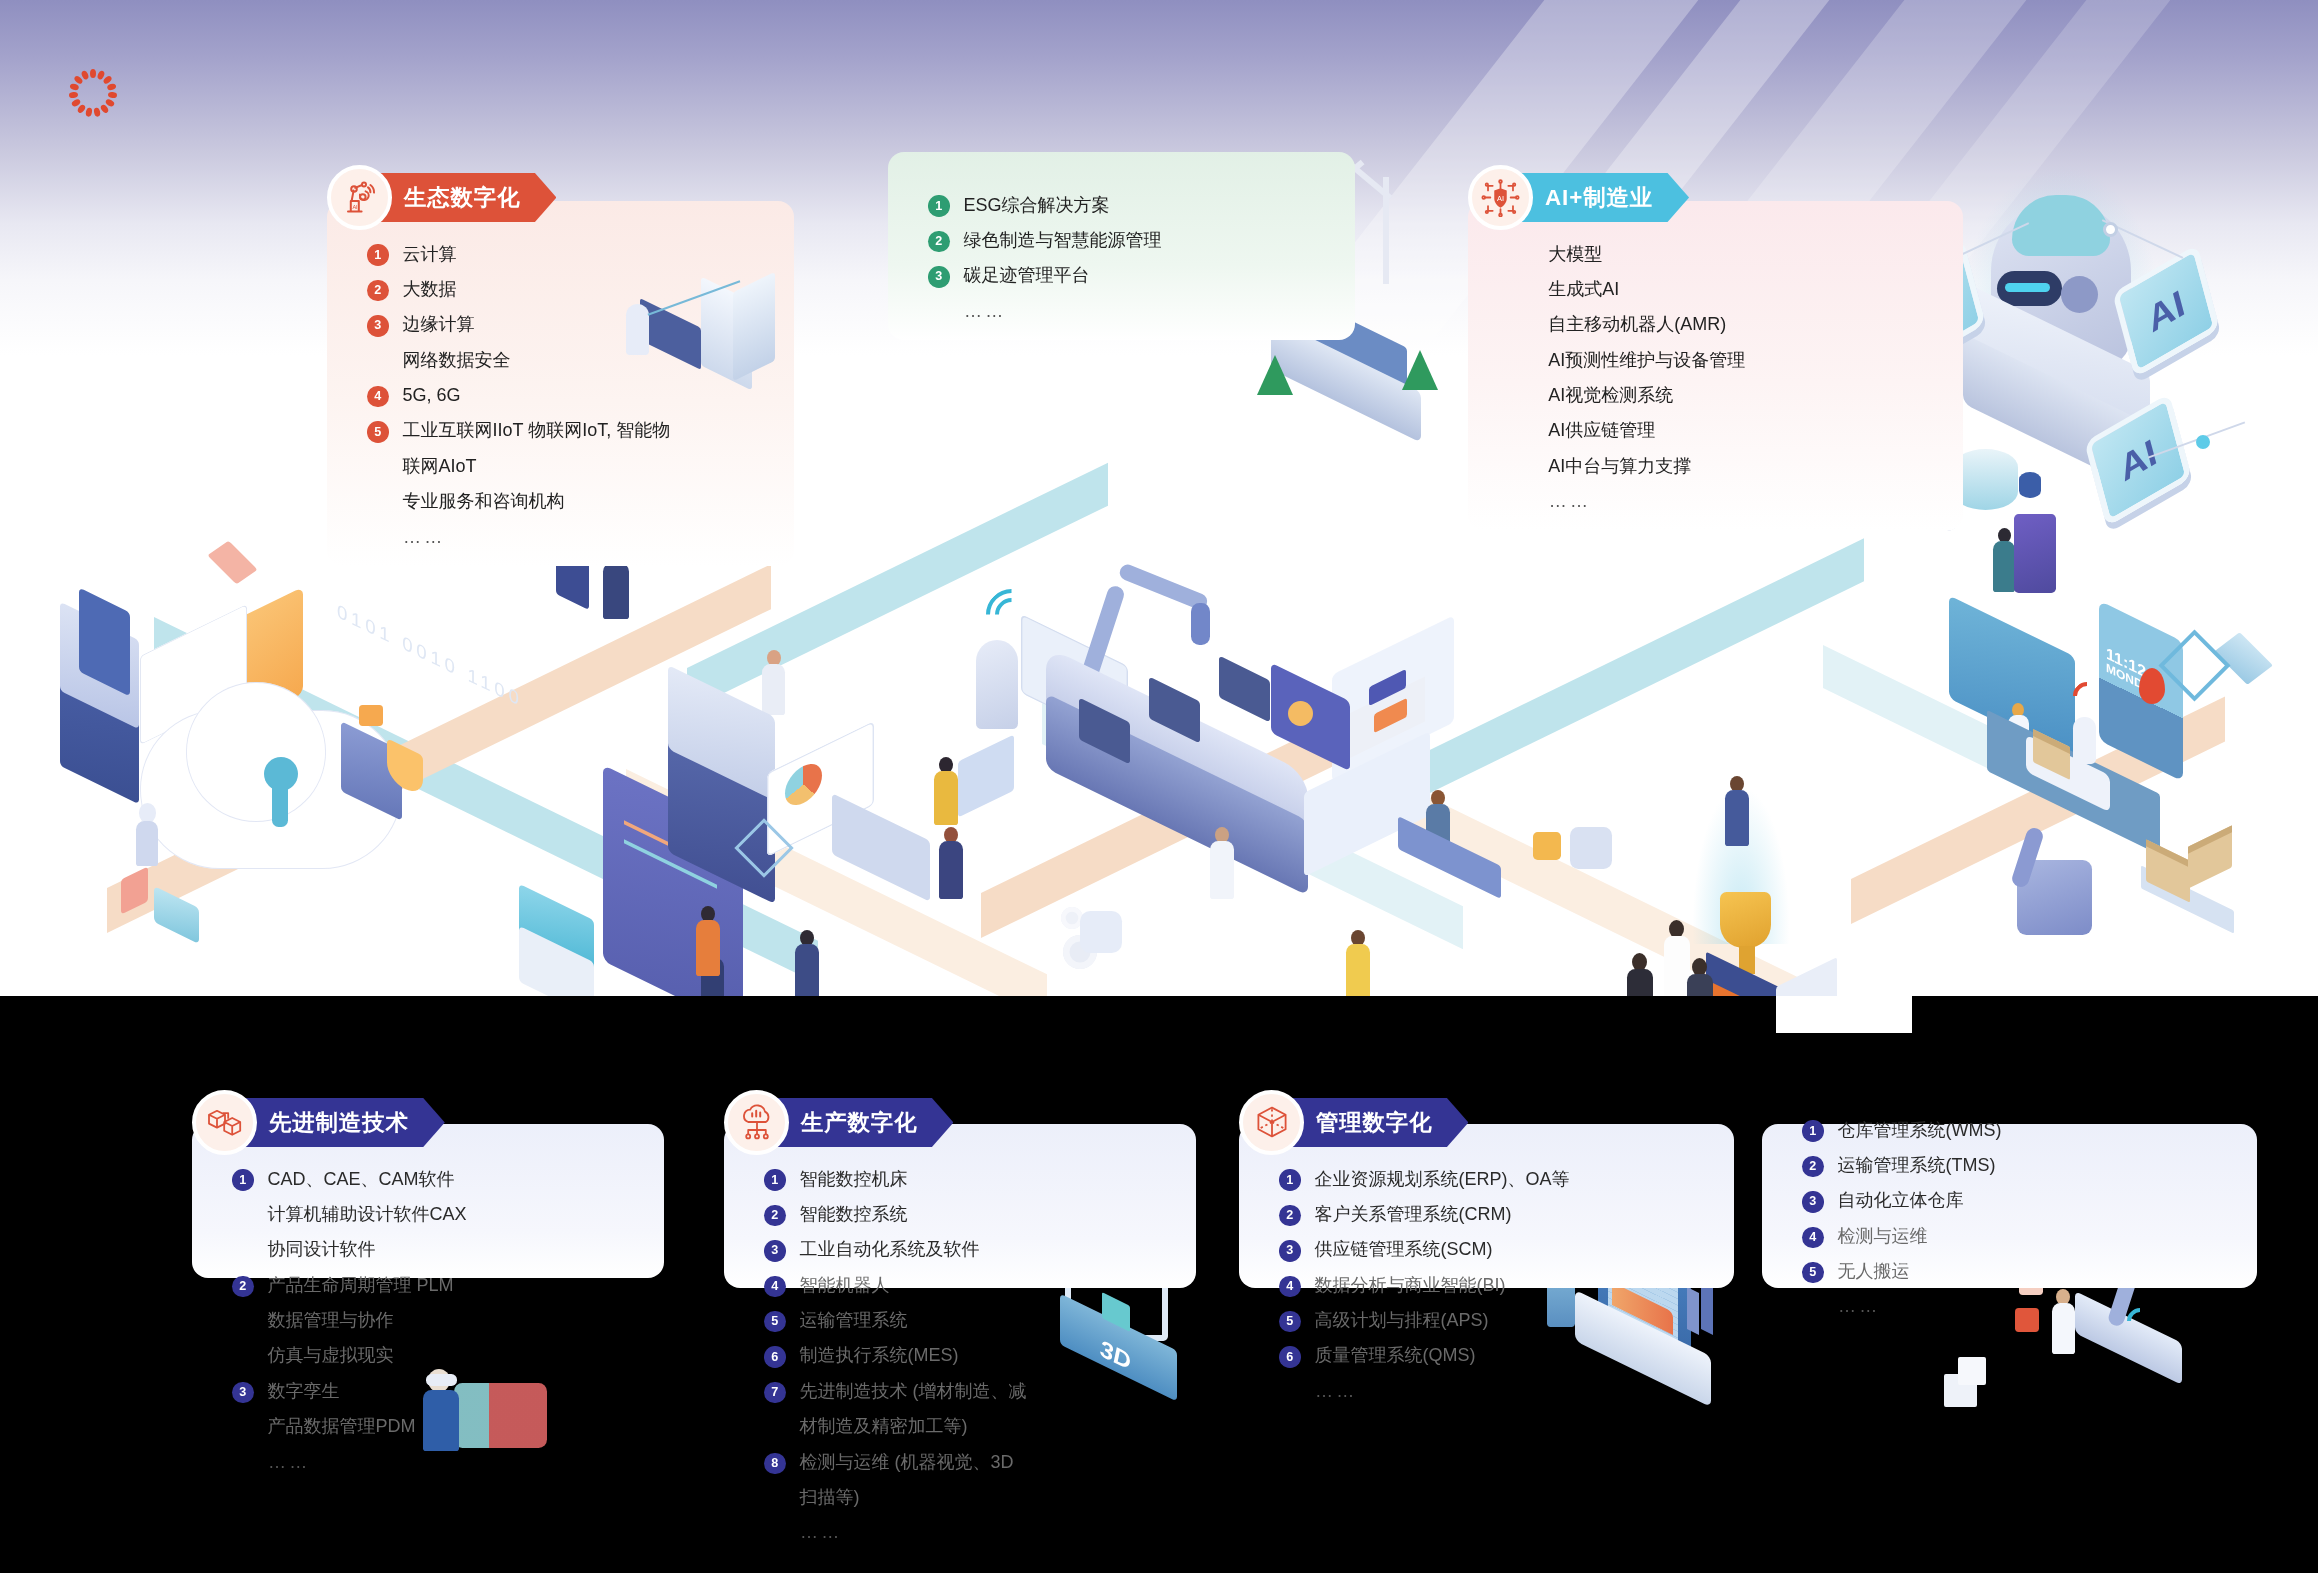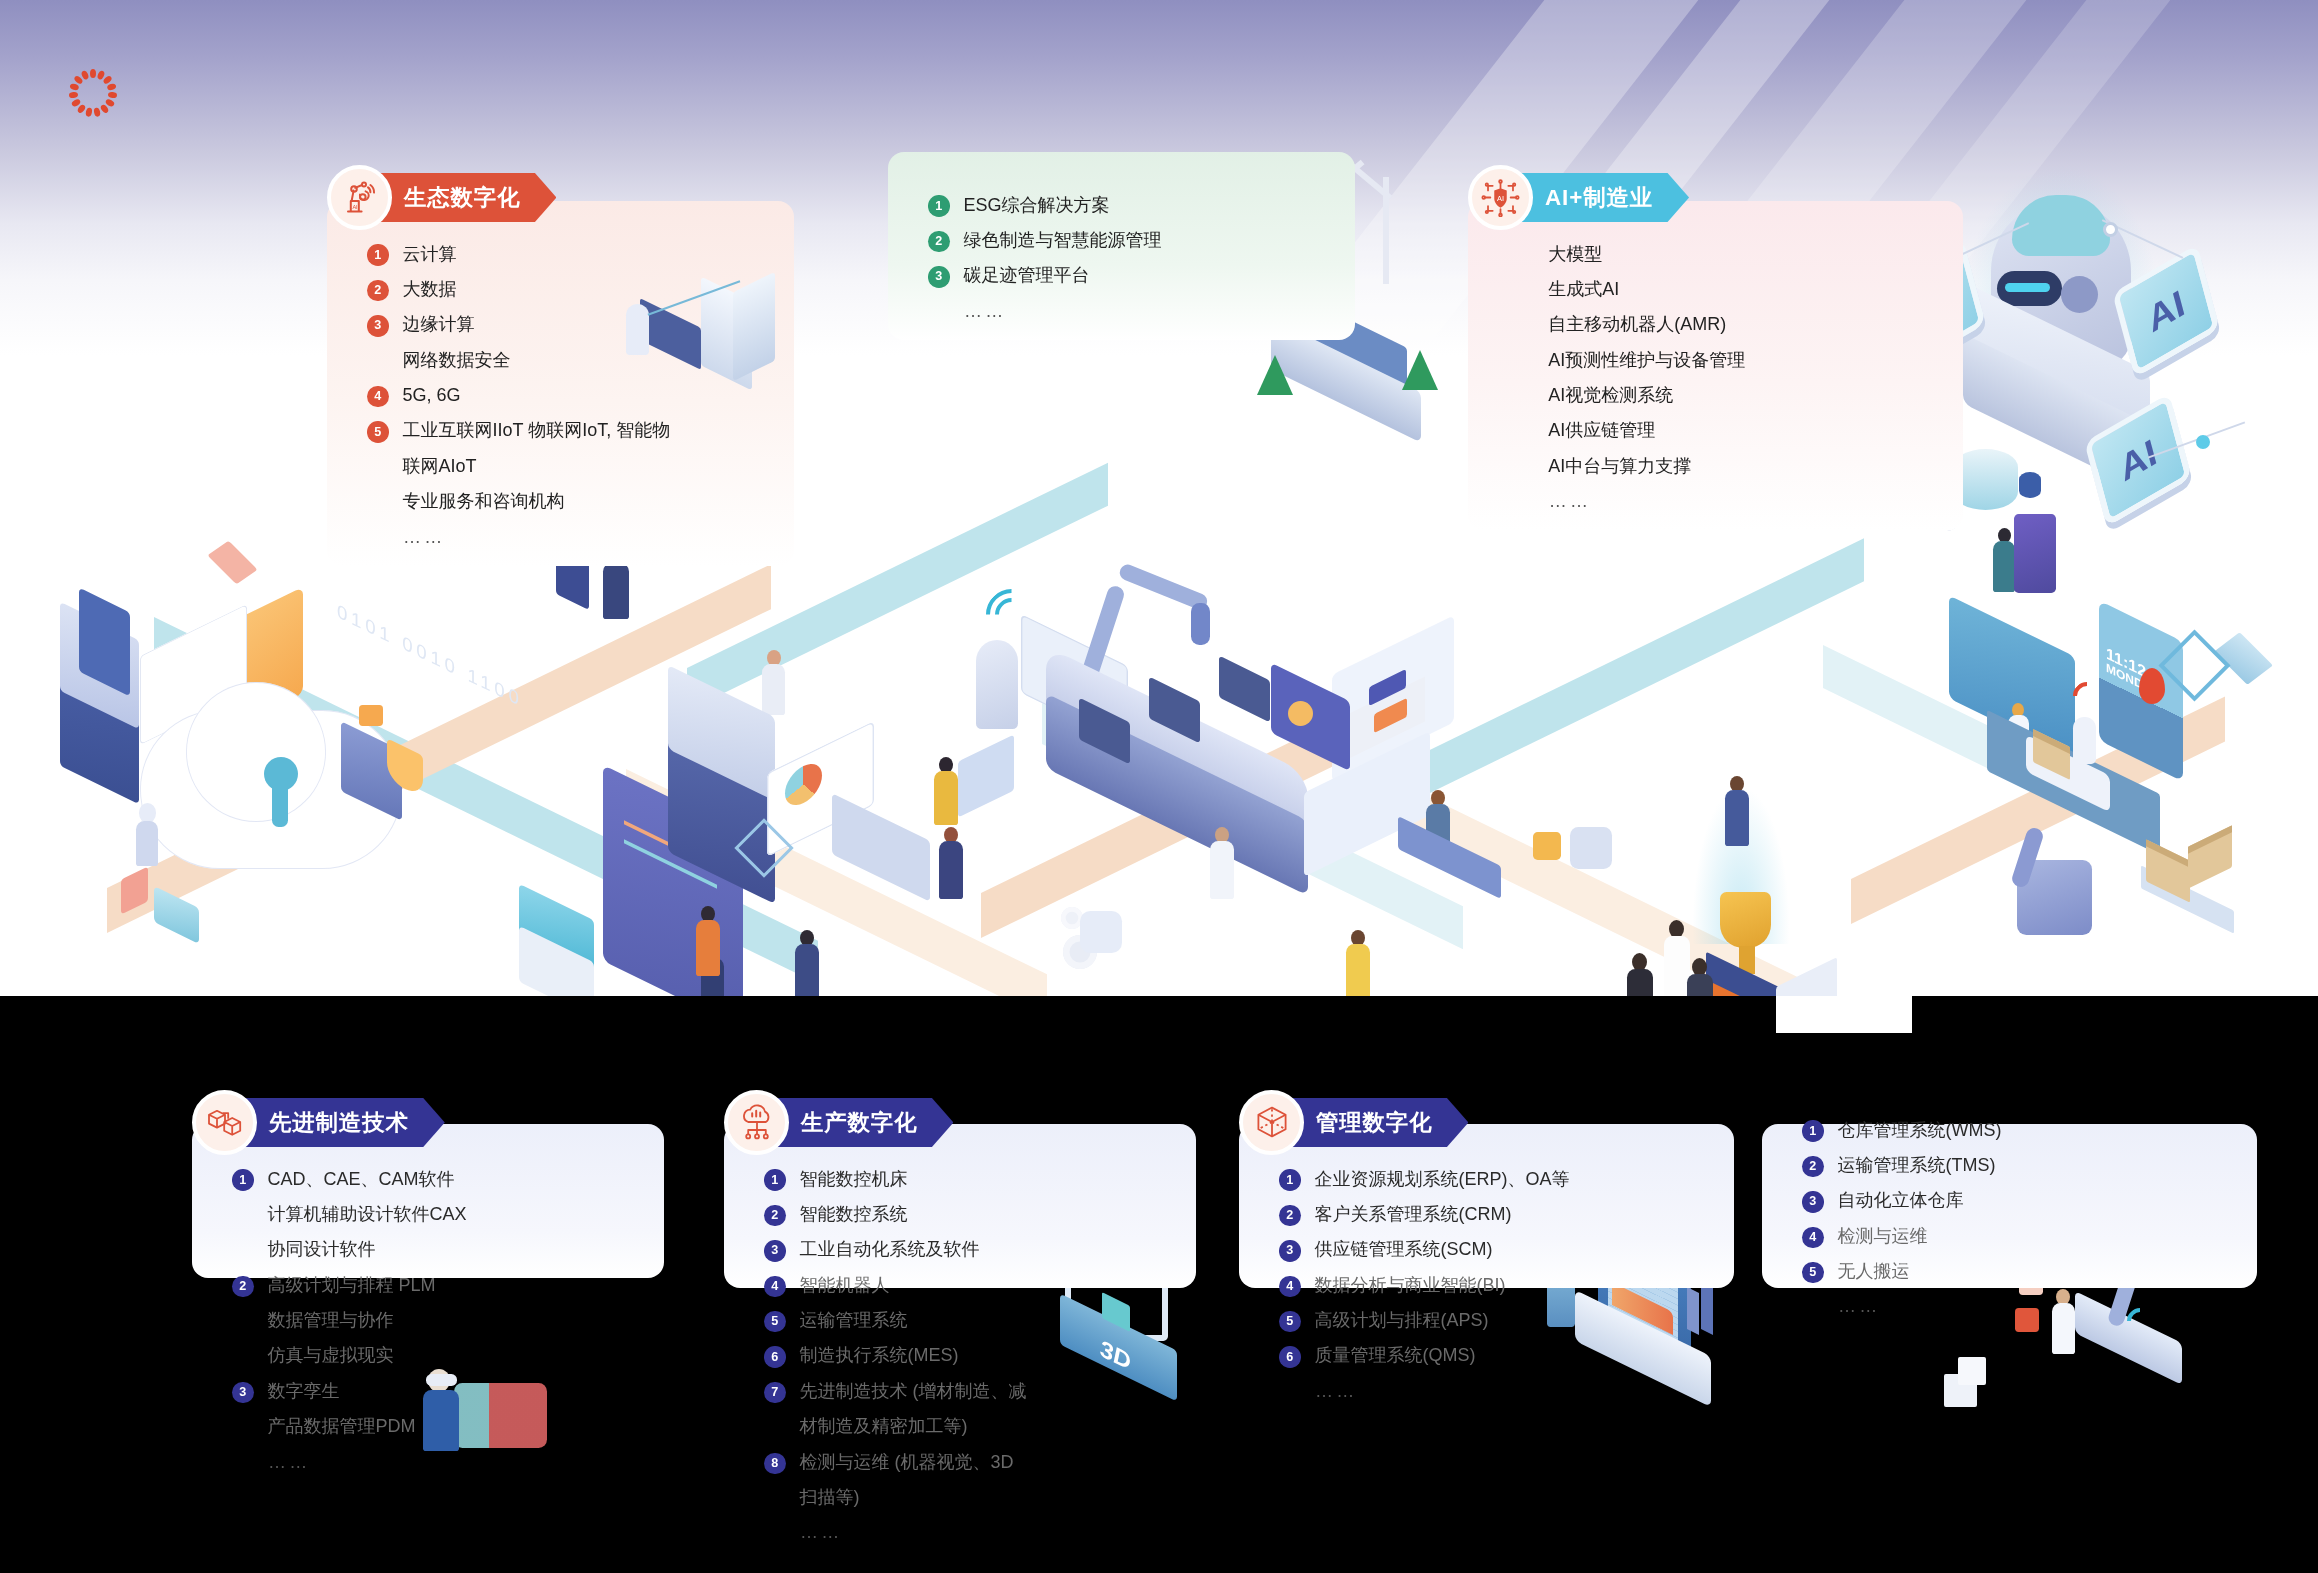--- a/index.html
+++ b/index.html
@@ -618,21 +618,21 @@
       <div class="li noNum">
           <span class="num">0</span>
           <span>计算机辅助设计软件CAX</span>
         </div>
       <div class="li noNum">
           <span class="num">0</span>
           <span>协同设计软件</span>
         </div>
       <div class="li dim">
           <span class="num">2</span>
-          <span>高级计划与排程 PLM</span>
+          <span>产品生命周期管理 PLM</span>
         </div>
       <div class="li noNum dim">
           <span class="num">0</span>
           <span>数据管理与协作</span>
         </div>
       <div class="li noNum dim">
           <span class="num">0</span>
           <span>仿真与虚拟现实</span>
         </div>
       <div class="li dim">

